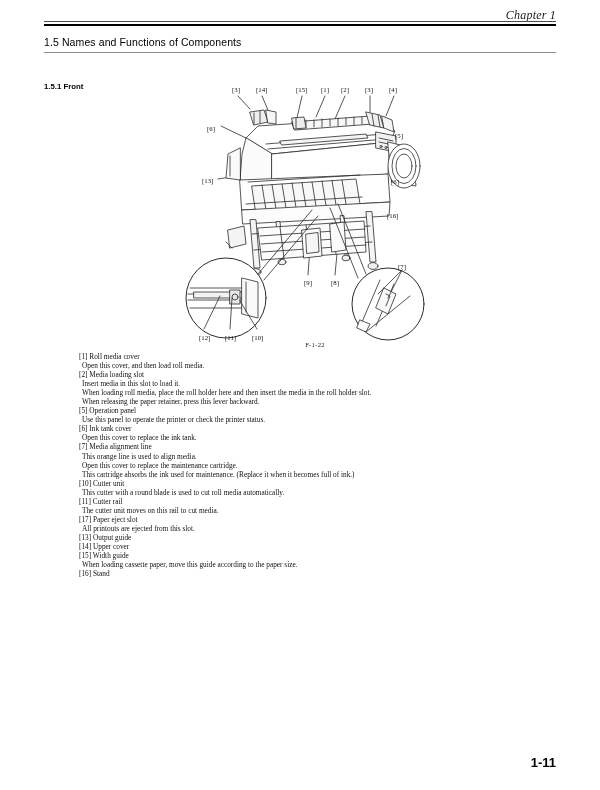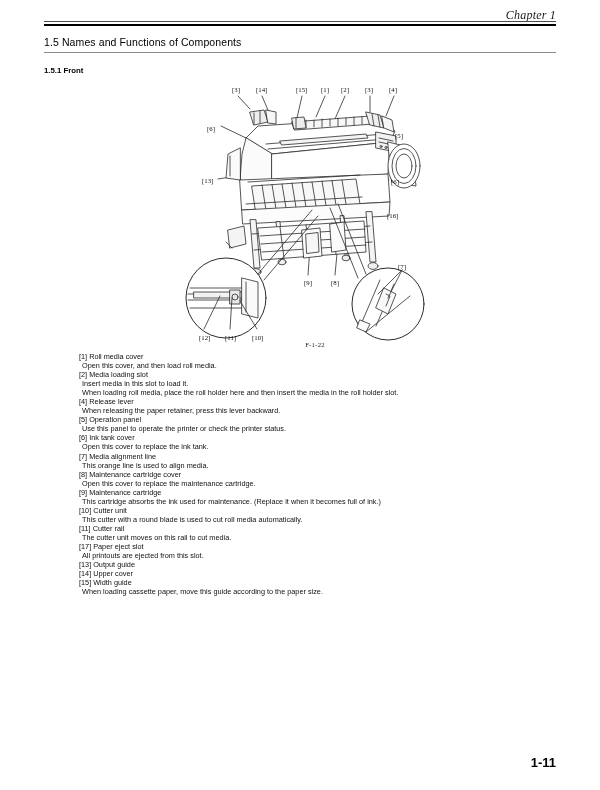--- a/index.html
+++ b/index.html
@@ -66,21 +66,21 @@
     position: absolute;
     left: 44px;
     top: 52px;
     width: 512px;
     height: 1px;
     background: #8c8c8c;
   }
   .subsection-title {
     position: absolute;
     left: 44px;
-    top: 66px;
+    top: 82px;
     font-family: "Liberation Sans", sans-serif;
     font-weight: bold;
     font-size: 7.8px;
     color: #000;
   }
 
   
   .figure-area {
     position: absolute;
     left: 180px;
@@ -105,21 +105,21 @@
 
   
   .parts-list {
     position: absolute;
     left: 79px;
     top: 352px;
     width: 440px;
   }
   .parts-list .item-name,
   .parts-list .item-desc {
-    font-family: Liberation Sans, sans-serif;
+    font-family: Liberation Serif, serif;
     font-size: 7.3px;
     line-height: 9.05px;
     color: #111;
     white-space: nowrap;
   }
   .parts-list .item-desc {
     padding-left: 3px;
   }
 
   
@@ -303,37 +303,35 @@
 </div>
 
 <div class="figure-caption">F-1-22</div>
 
 <div class="parts-list">
     <div class="item-name">[1] Roll media cover</div>
     <div class="item-desc">Open this cover, and then load roll media.</div>
     <div class="item-name">[2] Media loading slot</div>
     <div class="item-desc">Insert media in this slot to load it.</div>
     <div class="item-desc">When loading roll media, place the roll holder here and then insert the media in the roll holder slot.</div>
-    <div class="item-name">[4] Release lever</div>
     <div class="item-desc">When releasing the paper retainer, press this lever backward.</div>
     <div class="item-name">[5] Operation panel</div>
     <div class="item-desc">Use this panel to operate the printer or check the printer status.</div>
     <div class="item-name">[6] Ink tank cover</div>
     <div class="item-desc">Open this cover to replace the ink tank.</div>
     <div class="item-name">[7] Media alignment line</div>
     <div class="item-desc">This orange line is used to align media.</div>
-    <div class="item-name">[8] Maintenance cartridge cover</div>
     <div class="item-desc">Open this cover to replace the maintenance cartridge.</div>
-    <div class="item-name">[9] Maintenance cartridge</div>
     <div class="item-desc">This cartridge absorbs the ink used for maintenance. (Replace it when it becomes full of ink.)</div>
     <div class="item-name">[10] Cutter unit</div>
     <div class="item-desc">This cutter with a round blade is used to cut roll media automatically.</div>
     <div class="item-name">[11] Cutter rail</div>
     <div class="item-desc">The cutter unit moves on this rail to cut media.</div>
     <div class="item-name">[17] Paper eject slot</div>
     <div class="item-desc">All printouts are ejected from this slot.</div>
     <div class="item-name">[13] Output guide</div>
     <div class="item-name">[14] Upper cover</div>
     <div class="item-name">[15] Width guide</div>
     <div class="item-desc">When loading cassette paper, move this guide according to the paper size.</div>
+    <div class="item-name">[16] Stand</div>
   </div>
 
 <div class="page-number">1-11</div>
 
 </body></html>

